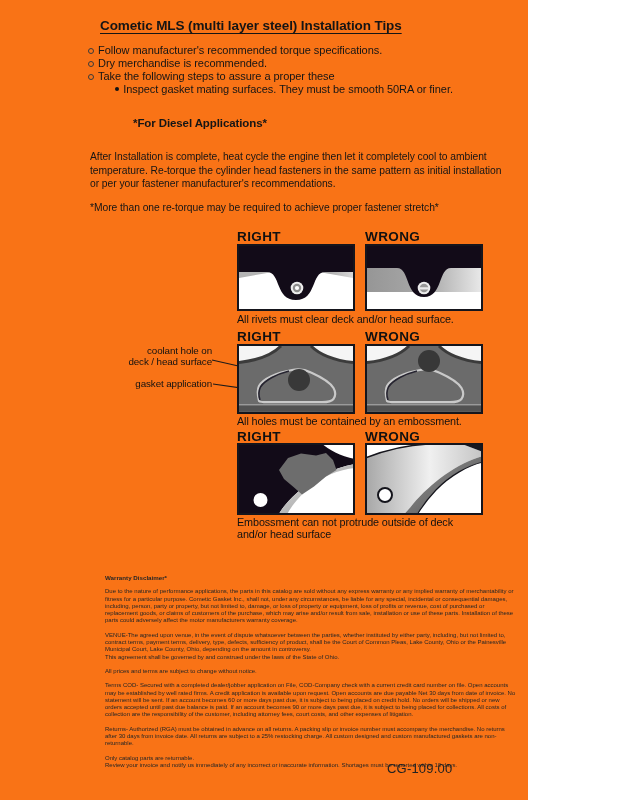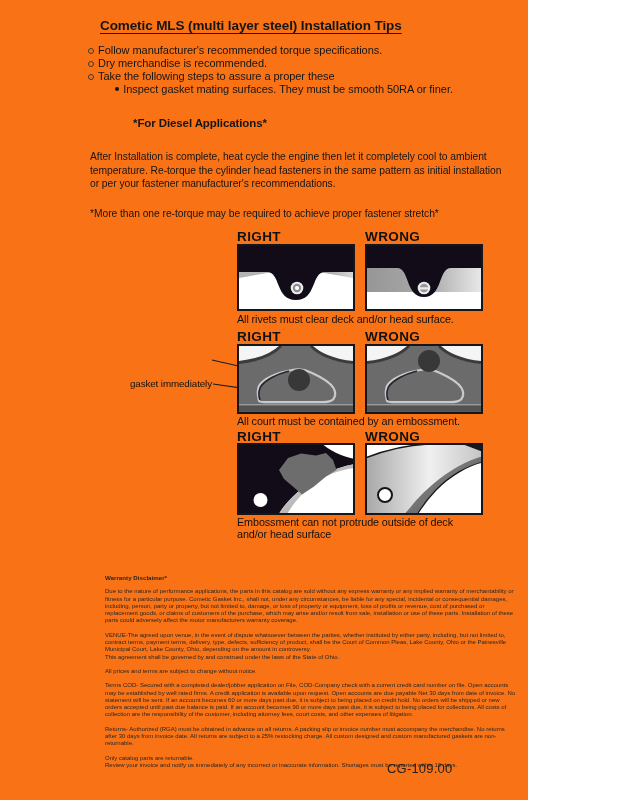--- a/index.html
+++ b/index.html
@@ -15,21 +15,21 @@
   }
   .bullets { position:absolute; left:88px; top:44px; font-size:11px; line-height:13px; letter-spacing:-0.05px; width:470px; }
   .bullet { display:flex; align-items:flex-start; }
   .marker-open { width:4px; height:4px; border:1px solid #3a3a3a; border-radius:50%; margin:3.6px 4px 0 0; flex:none; }
   .marker-filled { width:4.2px; height:4.2px; background:#141414; border-radius:50%; margin:4px 4px 0 0; flex:none; }
   .sub { margin-left:27px; }
   .diesel-heading { position:absolute; left:90px; top:117px; font-size:11.5px; font-weight:700; letter-spacing:-0.1px;margin-left:43px; }
   .para { position:absolute; left:90px; font-size:10.3px; line-height:13.6px; white-space:pre-line; letter-spacing:-0.05px; }
   .p1 { top:133px; }
   .p2 { top:150px; }
-  .note { top:207px; }
+  .note { top:201px; }
   .diag-label { position:absolute; width:118px; text-align:left; font-size:13.5px; font-weight:600; letter-spacing:0.4px; color:#111; }
   .col1 { left:237px; } .col2 { left:365px; }
   .r1 { top:229px; } .r2 { top:329px; } .r3 { top:429px; }
   .panel { position:absolute; width:118px; line-height:0; }
   .panel-r1 { top:244px; } .panel-r2 { top:344px; } .panel-r3 { top:443px; }
   .caption { position:absolute; left:237px; font-size:10.8px; font-weight:500; letter-spacing:-0.1px; line-height:11.6px; white-space:pre-line; color:#111; }
   .cap1 { top:314px; } .cap2 { top:416px; } .cap3 { top:517px; }
   .annotation { position:absolute; left:118px; width:94px; text-align:right; font-size:9.8px; line-height:11.3px; white-space:pre-line; letter-spacing:-0.1px; color:#111; }
   .ann-coolant { top:345px; } .ann-emboss { top:378px; }
   .leaders { position:absolute; left:210px; top:356px; }
@@ -107,21 +107,23 @@
       <circle cx="59" cy="44" r="4.3" fill="#989898"></circle>
       <rect x="53.8" y="43.3" width="10.4" height="2.3" rx="1" fill="#eaeaea"></rect>
       <rect x="1" y="1" width="116" height="65" fill="none" stroke="#15151c" stroke-width="2"></rect>
     </svg>
   </div>
   <div class="caption cap1">All rivets must clear deck and/or head surface.</div>
 
   <div class="diag-label col1 r2">RIGHT</div>
   <div class="diag-label col2 r2">WRONG</div>
 
-  <div class="annotation ann-emboss">gasket immediately</div>
+  <div class="annotation ann-coolant">coolant hole on
+deck / head surface</div>
+  <div class="annotation ann-emboss">gasket application</div>
   <svg class="leaders" width="90" height="40" viewBox="0 0 90 40">
     <line x1="2" y1="4" x2="81" y2="22" stroke="#1a1a1a" stroke-width="1.1"></line>
     <line x1="3" y1="28" x2="52" y2="35" stroke="#1a1a1a" stroke-width="1.1"></line>
   </svg>
 
   <div class="panel col1 panel-r2">
     <svg width="118" height="70" viewBox="0 0 118 70">
       <rect x="0" y="0" width="118" height="70" fill="#6b6b6b"></rect>
       <rect x="2" y="60" width="114" height="1.6" fill="#9a9a9a"></rect>
       <rect x="2" y="61.6" width="114" height="6" fill="#525252"></rect>
@@ -143,21 +145,21 @@
       <path d="M2,2 L44,2 C34,12 20,16.5 2,18.5 Z" fill="#f5f5f5"></path>
       <path d="M44,2 C34,12 20,16.5 2,18.5" stroke="#3b3b3b" stroke-width="3" fill="none"></path>
       <path d="M116,2 L74,2 C84,12 98,16.5 116,18.5 Z" fill="#f5f5f5"></path>
       <path d="M74,2 C84,12 98,16.5 116,18.5" stroke="#3b3b3b" stroke-width="3" fill="none"></path>
       <path d="M22,57 C20.5,51 20,46 22,42 C26,34.5 40,28.5 55,26 C62,24.8 68,25.5 74,28.5 C84,33 93.5,39 96.5,44 C98.5,47.5 98.5,52 96.5,55 C94.5,57.6 90,58.2 85,58.2 L30,58.2 C25,58.2 23,57.9 22,57 Z" fill="none" stroke="#c9c9c9" stroke-width="2.2"></path>
       <path d="M52,27 C40,30 28,36 23.5,43 C21.5,47 21.5,52 23,56" fill="none" stroke="#262430" stroke-width="1.6"></path>
       <circle cx="64" cy="17" r="11" fill="#383838"></circle>
       <rect x="1" y="1" width="116" height="68" fill="none" stroke="#15151c" stroke-width="2"></rect>
     </svg>
   </div>
-  <div class="caption cap2">All court must be contained by an embossment.</div>
+  <div class="caption cap2">All holes must be contained by an embossment.</div>
 
   <div class="diag-label col1 r3">RIGHT</div>
   <div class="diag-label col2 r3">WRONG</div>
 
   <div class="panel col1 panel-r3">
     <svg width="118" height="72" viewBox="0 0 118 72">
       <defs>
         <linearGradient id="rimGrad" x1="0" y1="0" x2="1" y2="1">
           <stop offset="0" stop-color="#e2e2e2"></stop>
             <stop offset="1" stop-color="#8f8f8f"></stop>

